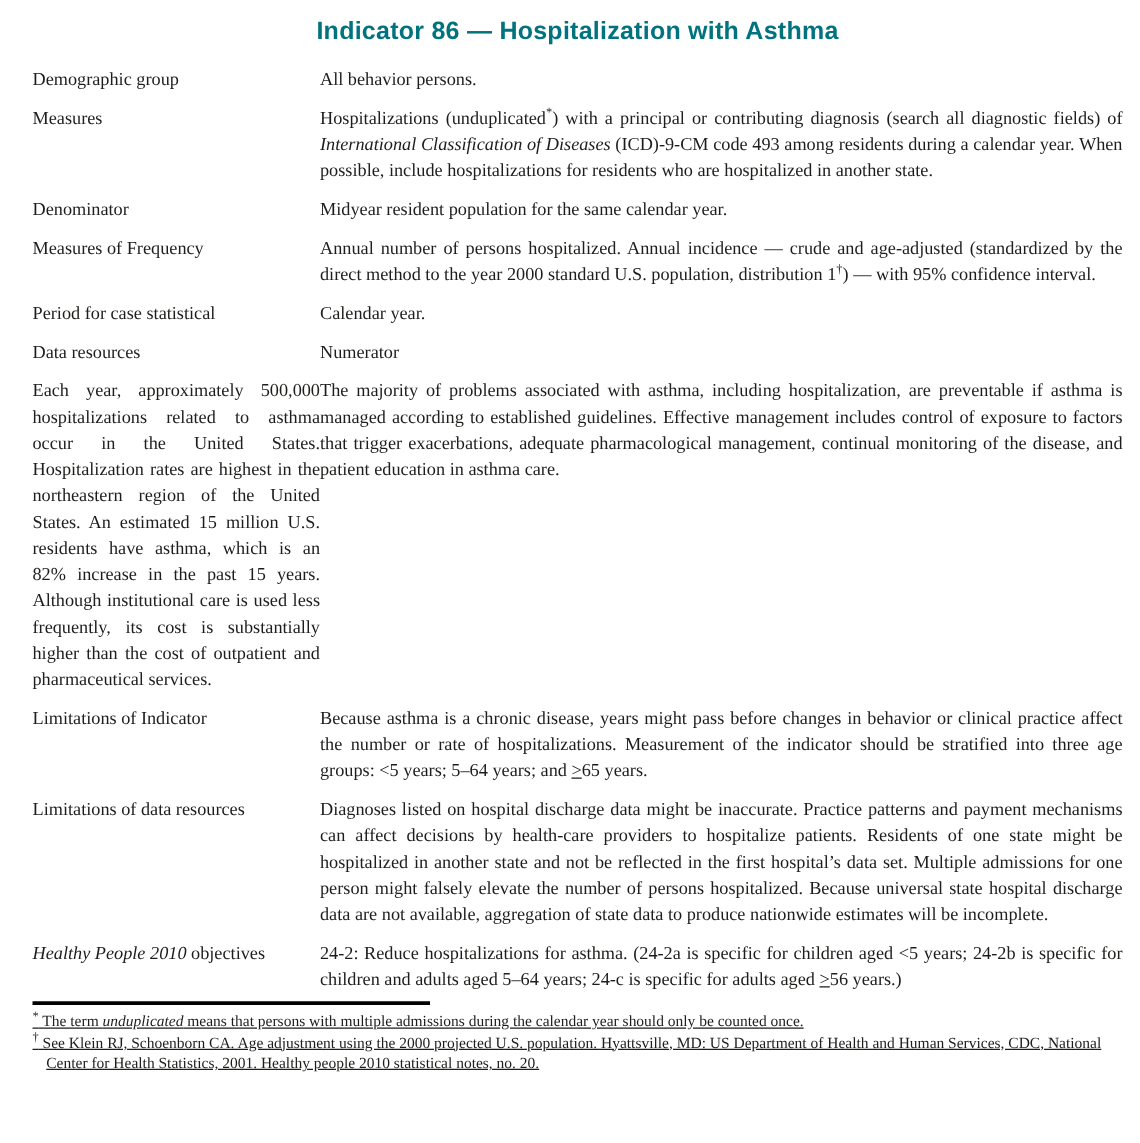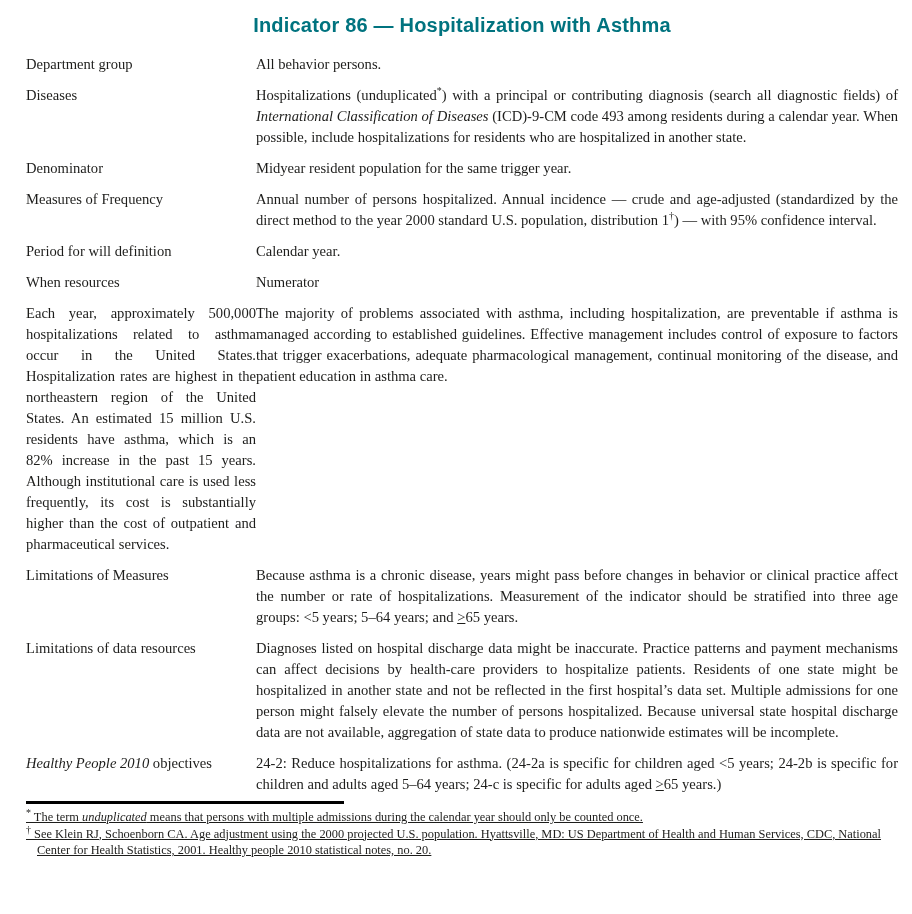--- a/index.html
+++ b/index.html
@@ -52,40 +52,40 @@
     text-decoration:underline;
   }
 </style>
 </head>
 <body>
 
 <div class="page">
   <h1 class="title" style="color: rgb(0, 115, 127);">Indicator 86 — Hospitalization with Asthma</h1>
 
   <div class="deflist">
-      <div class="row-label"><span>Department group</span></div>
+      <div class="row-label"><span>Demographic group</span></div>
       <div class="row-body"><span>All behavior persons.</span></div>
-      <div class="row-label"><span>Diseases</span></div>
+      <div class="row-label"><span>Measures</span></div>
       <div class="row-body"><span>Hospitalizations (unduplicated</span><sup>*</sup><span>) with a principal or contributing diagnosis (search all diagnostic fields) of </span><span class="seg-i">International Classification of Diseases</span><span> (ICD)-9-CM code 493 among residents during a calendar year. When possible, include hospitalizations for residents who are hospitalized in another state.</span></div>
       <div class="row-label"><span>Denominator</span></div>
-      <div class="row-body"><span>Midyear resident population for the same trigger year.</span></div>
+      <div class="row-body"><span>Midyear resident population for the same calendar year.</span></div>
       <div class="row-label"><span>Measures of Frequency</span></div>
       <div class="row-body"><span>Annual number of persons hospitalized. Annual incidence — crude and age-adjusted (standardized by the direct method to the year 2000 standard U.S. population, distribution 1</span><sup>†</sup><span>) — with 95% confidence interval.</span></div>
-      <div class="row-label"><span>Period for will definition</span></div>
+      <div class="row-label"><span>Period for case statistical</span></div>
       <div class="row-body"><span>Calendar year.</span></div>
-      <div class="row-label"><span>When resources</span></div>
+      <div class="row-label"><span>Data resources</span></div>
       <div class="row-label"><span>Numerator</span></div>
       <div class="row-body"><span>Each year, approximately 500,000 hospitalizations related to asthma occur in the United States. Hospitalization rates are highest in the northeastern region of the United States. An estimated 15 million U.S. residents have asthma, which is an 82% increase in the past 15 years. Although institutional care is used less frequently, its cost is substantially higher than the cost of outpatient and pharmaceutical services.</span></div>
       <div class="row-body"><span>The majority of problems associated with asthma, including hospitalization, are preventable if asthma is managed according to established guidelines. Effective management includes control of exposure to factors that trigger exacerbations, adequate pharmacological management, continual monitoring of the disease, and patient education in asthma care.</span></div>
-      <div class="row-label"><span>Limitations of Measures</span></div>
+      <div class="row-label"><span>Limitations of Indicator</span></div>
       <div class="row-body"><span>Because asthma is a chronic disease, years might pass before changes in behavior or clinical practice affect the number or rate of hospitalizations. Measurement of the indicator should be stratified into three age groups: &lt;5 years; 5–64 years; and </span><span class="seg-u">&gt;</span><span>65 years.</span></div>
       <div class="row-label"><span>Limitations of data resources</span></div>
       <div class="row-body"><span>Diagnoses listed on hospital discharge data might be inaccurate. Practice patterns and payment mechanisms can affect decisions by health-care providers to hospitalize patients. Residents of one state might be hospitalized in another state and not be reflected in the first hospital’s data set. Multiple admissions for one person might falsely elevate the number of persons hospitalized. Because universal state hospital discharge data are not available, aggregation of state data to produce nationwide estimates will be incomplete.</span></div>
       <div class="row-label"><span class="seg-i">Healthy People 2010</span><span> objectives</span></div>
-      <div class="row-body"><span>24-2: Reduce hospitalizations for asthma. (24-2a is specific for children aged &lt;5 years; 24-2b is specific for children and adults aged 5–64 years; 24-c is specific for adults aged </span><span class="seg-u">&gt;</span><span>65 years.)</span></div>
+      <div class="row-body"><span>24-2: Reduce hospitalizations for asthma. (24-2a is specific for children aged &lt;5 years; 24-2b is specific for children and adults aged 5–64 years; 24-c is specific for adults aged </span><span class="seg-u">&gt;</span><span>56 years.)</span></div>
     </div>
 
   <div class="sep"></div>
 
   <div class="footnotes">
       <div class="footnote"><sup>*</sup><span> The term </span><span class="seg-i">unduplicated</span><span> means that persons with multiple admissions during the calendar year should only be counted once.</span></div>
       <div class="footnote"><sup>†</sup><span> See Klein RJ, Schoenborn CA. Age adjustment using the 2000 projected U.S. population. Hyattsville, MD: US Department of Health and Human Services, CDC, National Center for Health Statistics, 2001. Healthy people 2010 statistical notes, no. 20.</span></div>
     </div>
 </div>
 

